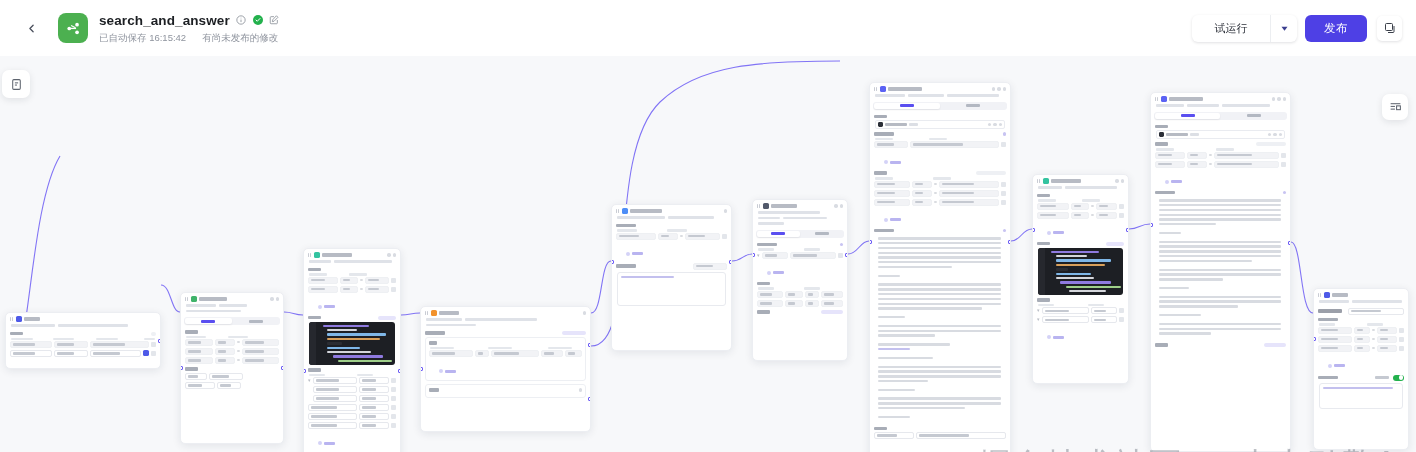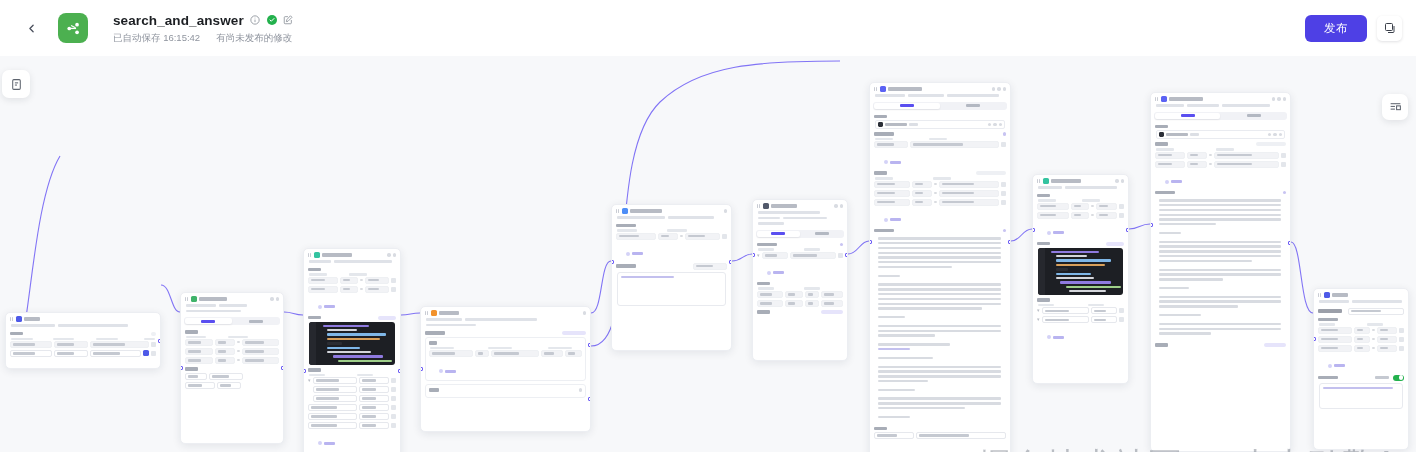--- a/index.html
+++ b/index.html
@@ -22,21 +22,21 @@
     width: 34px; height: 34px; margin-left: 14px;
     display: flex; align-items: center; justify-content: center;
     border-radius: 6px; cursor: pointer; color: #4a4f5c;
   }
   .app-logo {
     width: 30px; height: 30px; margin-left: 10px;
     border-radius: 8px; background: #4cb050;
     display: flex; align-items: center; justify-content: center;
     flex: 0 0 auto;
   }
-  .title-wrap { margin-left: 25px; display: flex; flex-direction: column; justify-content: center; }
+  .title-wrap { margin-left: 11px; display: flex; flex-direction: column; justify-content: center; }
   .title-row { display: flex; align-items: center; gap: 6px; height: 17px; }
   .title-text { font-size: 13.5px; font-weight: bold; color: #1c1f23; letter-spacing: .1px; }
   .title-ic { width: 11px; height: 11px; display: inline-flex; align-items: center; justify-content: center; color: #8a9099; }
   .check-ic {
     width: 10px; height: 10px; border-radius: 50%;
     background: #23b14d; display: inline-flex; align-items: center; justify-content: center;
   }
   .sub-row { display: flex; align-items: center; gap: 16px; margin-top: 3px; }
   .sub-text { font-size: 9.5px; color: #8f949e; white-space: nowrap; }
   .spacer { flex: 1 1 auto; }
@@ -244,20 +244,29 @@
         </span>
       </div>
       <div class="sub-row">
         <span class="sub-text">已自动保存 16:15:42</span>
         <span class="sub-text">有尚未发布的修改</span>
       </div>
     </div>
 
     <div class="spacer"></div>
 
+    <div class="run-group">
+      <div class="run-btn">试运行</div>
+      <div class="run-divider"></div>
+      <div class="run-caret">
+        <svg width="9" height="9" viewBox="0 0 24 24" fill="#3b3f8f">
+            <polygon points="4,7 20,7 12,18"></polygon>
+          </svg>
+      </div>
+    </div>
 
     <div class="publish-btn">发布</div>
 
     <div class="copy-btn">
       <svg width="12" height="12" viewBox="0 0 24 24" fill="none" stroke="currentColor" stroke-width="2">
         <rect x="3" y="3" width="14" height="14" rx="2"></rect>
         <path d="M20 8v11a2 2 0 0 1-2 2H8"></path>
       </svg>
     </div>
   </div>

